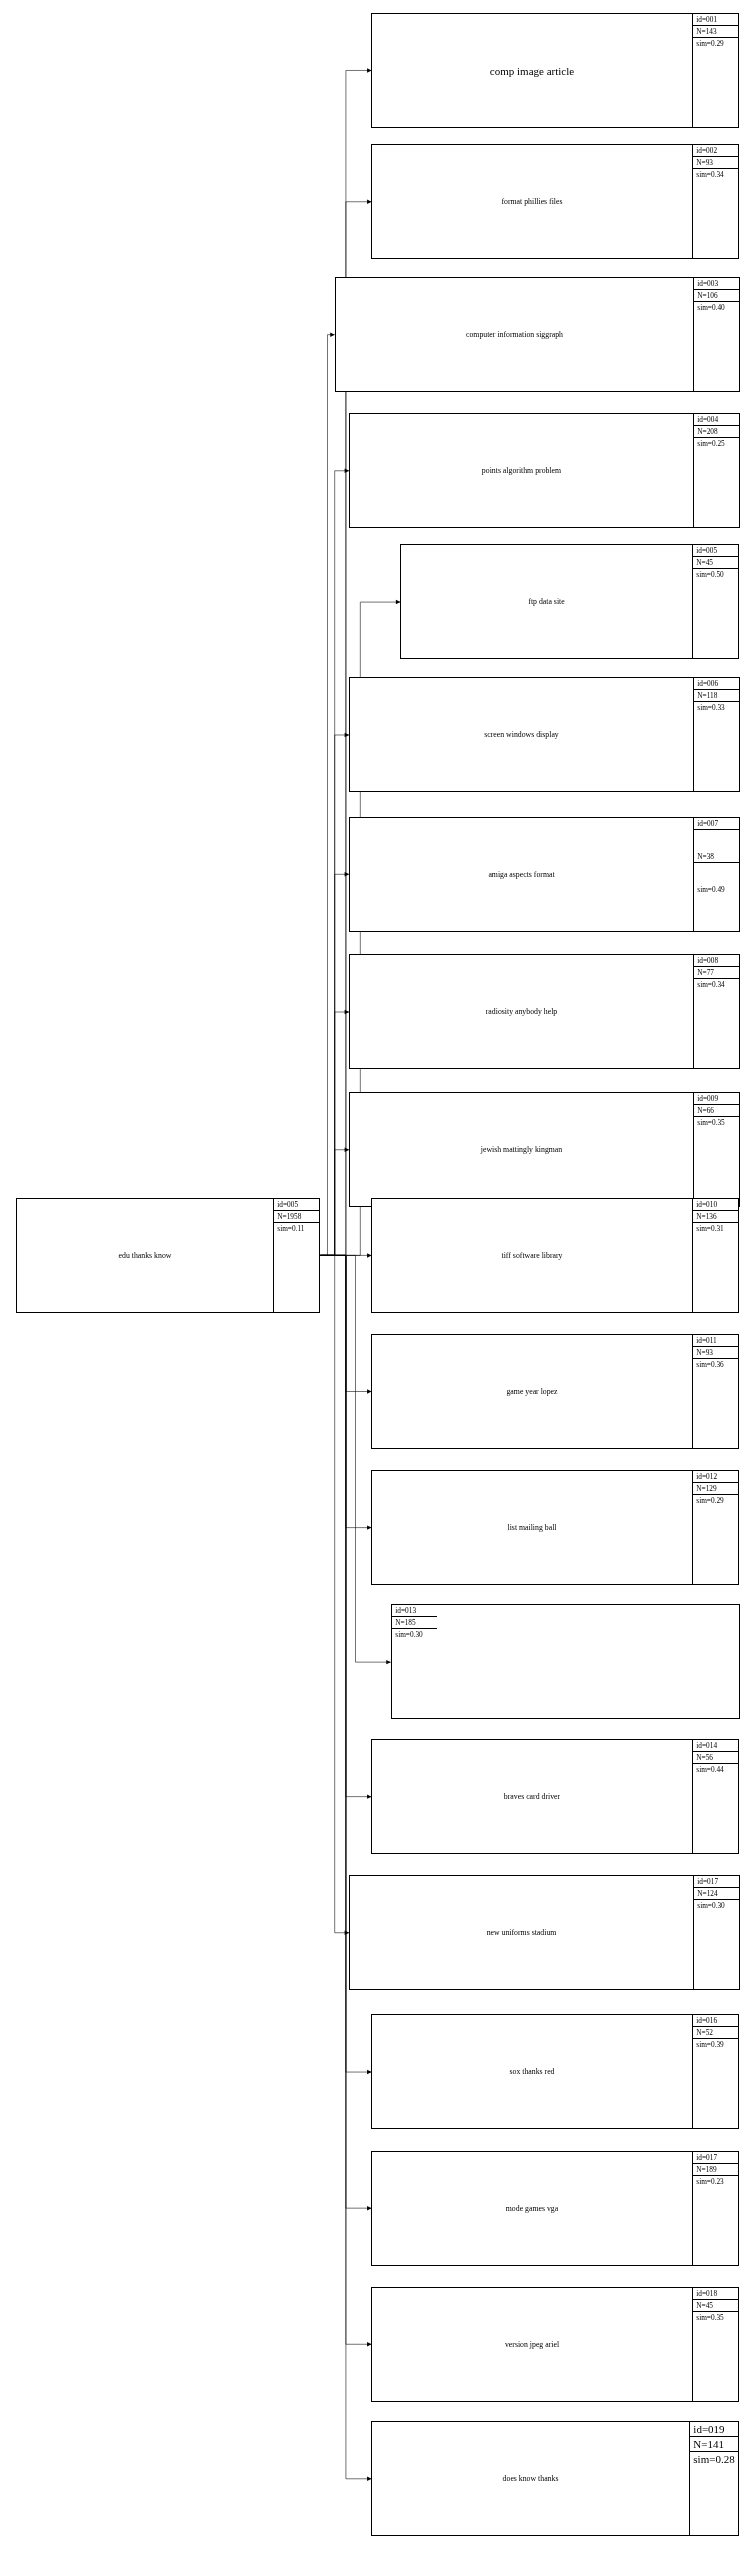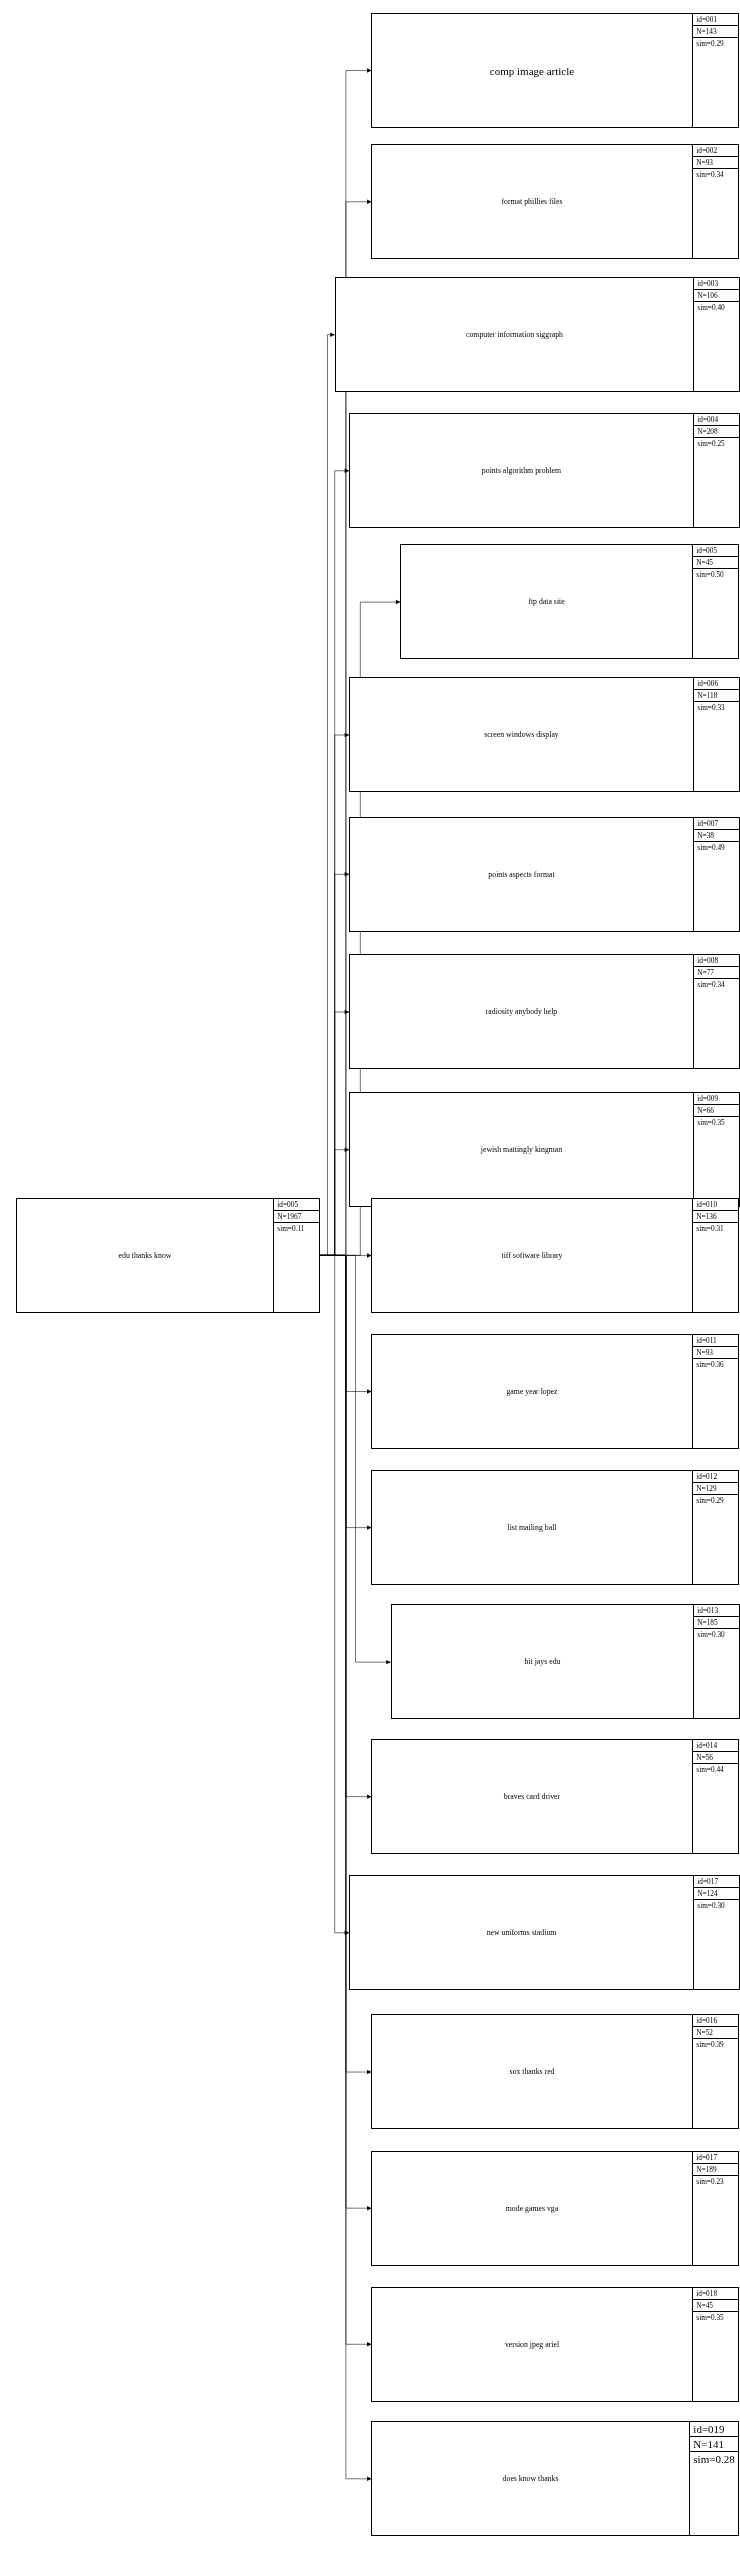--- a/index.html
+++ b/index.html
@@ -94,21 +94,21 @@
       <path d="M 574 2250.08 L 619.9200000000001 2250.08 L 619.9200000000001 4201.68 L 665.84 4201.68" stroke="#000" stroke-width="1" fill="none"></path>
       <polygon points="665.84,4201.68 657.84,4197.68 657.84,4205.68" fill="#000"></polygon>
       <path d="M 574 2250.08 L 619.9200000000001 2250.08 L 619.9200000000001 4442.76 L 665.84 4442.76" stroke="#000" stroke-width="1" fill="none"></path>
       <polygon points="665.84,4442.76 657.84,4438.76 657.84,4446.76" fill="#000"></polygon>
     </svg>
   <div id="nodes-container">
       <div class="node" style="left: 16px; top: 1198px; width: 304px; height: 115px;">
         <div class="node-label" style="flex: 1 1 0%; font-size: 7.8px;">edu thanks know</div>
         <div class="node-stats" style="min-width: 45px; font-size: 7.3px;">
           <span style="border-bottom: 0.6px solid rgb(0, 0, 0);">id=005</span>
-          <span style="border-bottom: 0.6px solid rgb(0, 0, 0);">N=1967</span>
+          <span style="border-bottom: 0.6px solid rgb(0, 0, 0);">N=1958</span>
           <span>sim=0.11</span>
         </div>
       </div>
       <div class="node" style="left: 371px; top: 13px; width: 368px; height: 115px;">
         <div class="node-label" style="flex: 1 1 0%; font-size: 11px;">comp image article</div>
         <div class="node-stats" style="min-width: 45px; font-size: 7.3px;">
           <span style="border-bottom: 0.6px solid rgb(0, 0, 0);">id=001</span>
           <span style="border-bottom: 0.6px solid rgb(0, 0, 0);">N=143</span>
           <span>sim=0.29</span>
         </div>
@@ -147,22 +147,22 @@
       </div>
       <div class="node" style="left: 349px; top: 677px; width: 391px; height: 115px;">
         <div class="node-label" style="flex: 1 1 0%; font-size: 7.8px;">screen windows display</div>
         <div class="node-stats" style="min-width: 45px; font-size: 7.3px;">
           <span style="border-bottom: 0.6px solid rgb(0, 0, 0);">id=006</span>
           <span style="border-bottom: 0.6px solid rgb(0, 0, 0);">N=118</span>
           <span>sim=0.33</span>
         </div>
       </div>
       <div class="node" style="left: 349px; top: 817px; width: 391px; height: 115px;">
-        <div class="node-label" style="flex: 1 1 0%; font-size: 7.8px;">points aspects format</div>
-        <div class="node-stats" style="min-width: 45px; font-size: 7.3px;">
+        <div class="node-label" style="flex: 1 1 0%; font-size: 7.8px;">amiga aspects format</div>
+        <div class="node-stats" style="min-width: 45px; font-size: 7.3px; gap: 21px;">
           <span style="border-bottom: 0.6px solid rgb(0, 0, 0);">id=007</span>
           <span style="border-bottom: 0.6px solid rgb(0, 0, 0);">N=38</span>
           <span>sim=0.49</span>
         </div>
       </div>
       <div class="node" style="left: 349px; top: 954px; width: 391px; height: 115px;">
         <div class="node-label" style="flex: 1 1 0%; font-size: 7.8px;">radiosity anybody help</div>
         <div class="node-stats" style="min-width: 45px; font-size: 7.3px;">
           <span style="border-bottom: 0.6px solid rgb(0, 0, 0);">id=008</span>
           <span style="border-bottom: 0.6px solid rgb(0, 0, 0);">N=77</span>
@@ -195,21 +195,20 @@
       </div>
       <div class="node" style="left: 371px; top: 1470px; width: 368px; height: 115px;">
         <div class="node-label" style="flex: 1 1 0%; font-size: 7.8px;">list mailing ball</div>
         <div class="node-stats" style="min-width: 45px; font-size: 7.3px;">
           <span style="border-bottom: 0.6px solid rgb(0, 0, 0);">id=012</span>
           <span style="border-bottom: 0.6px solid rgb(0, 0, 0);">N=129</span>
           <span>sim=0.29</span>
         </div>
       </div>
       <div class="node" style="left: 391px; top: 1604px; width: 349px; height: 115px;">
-        <div class="node-label" style="flex: 1 1 0%; font-size: 7.8px;">bit jays edu</div>
         <div class="node-stats" style="min-width: 45px; font-size: 7.3px;">
           <span style="border-bottom: 0.6px solid rgb(0, 0, 0);">id=013</span>
           <span style="border-bottom: 0.6px solid rgb(0, 0, 0);">N=185</span>
           <span>sim=0.30</span>
         </div>
       </div>
       <div class="node" style="left: 371px; top: 1739px; width: 368px; height: 115px;">
         <div class="node-label" style="flex: 1 1 0%; font-size: 7.8px;">braves card driver</div>
         <div class="node-stats" style="min-width: 45px; font-size: 7.3px;">
           <span style="border-bottom: 0.6px solid rgb(0, 0, 0);">id=014</span>

